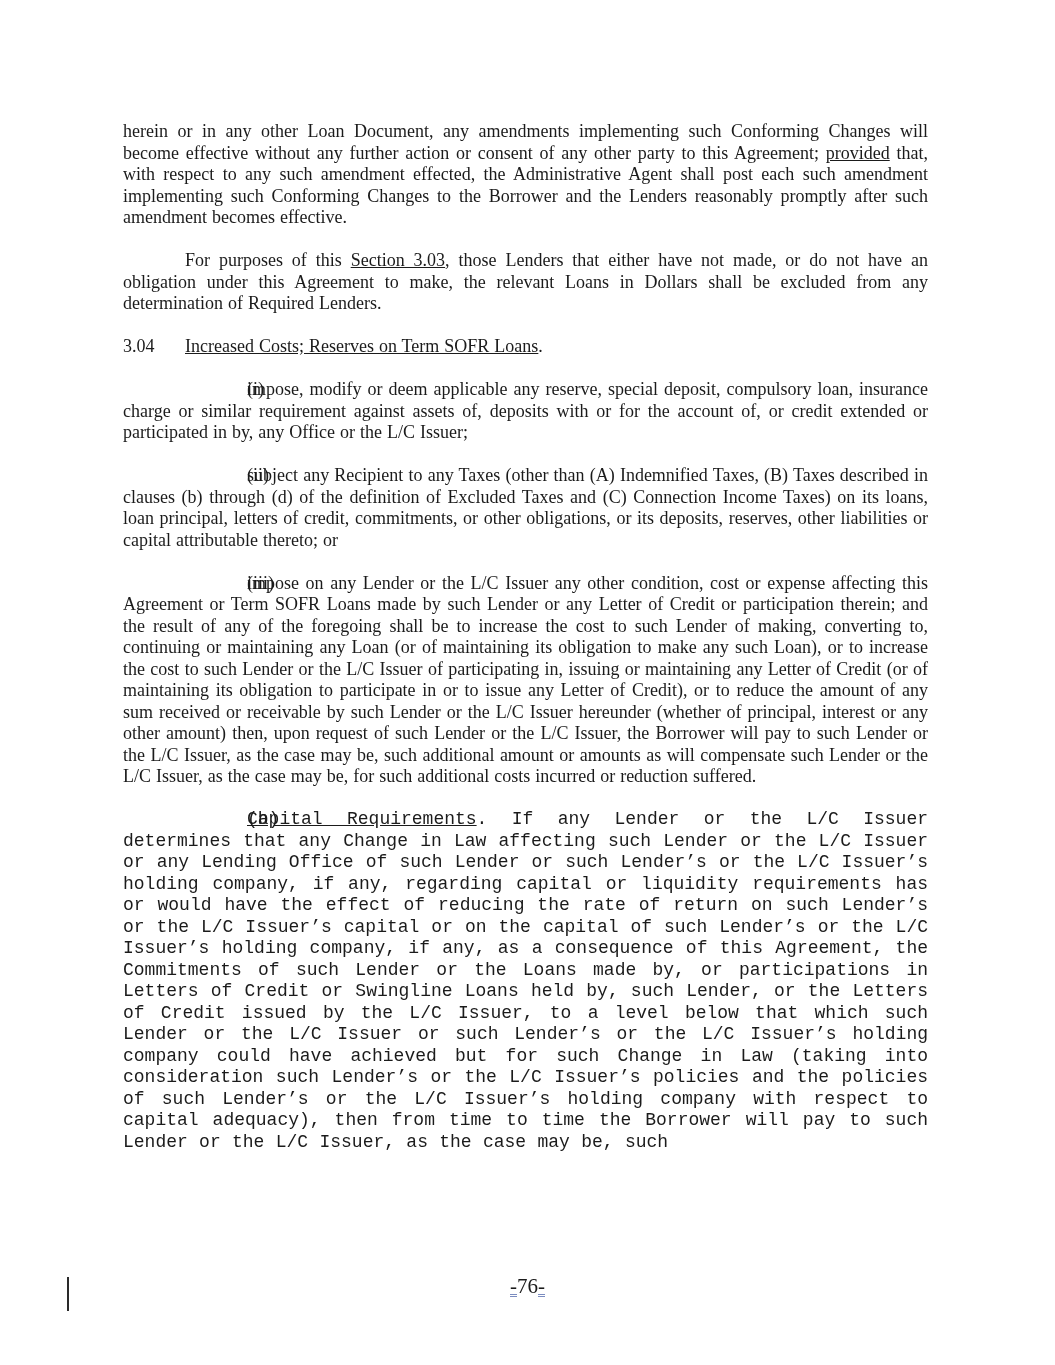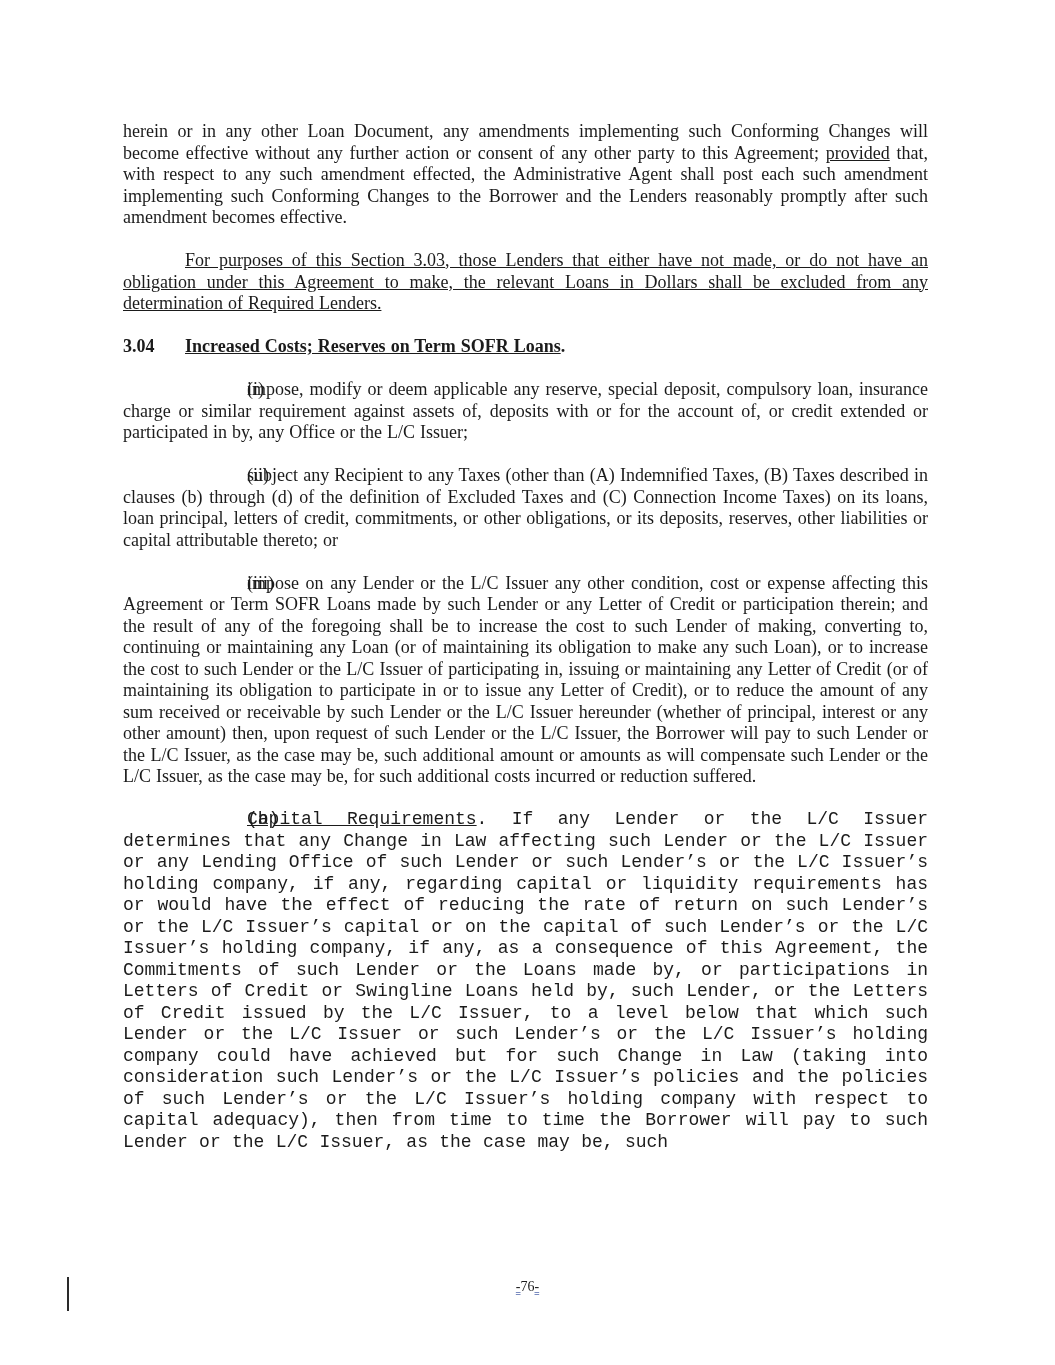--- a/index.html
+++ b/index.html
@@ -23,38 +23,38 @@
     width: 805px;
     font-size: 18px;
     line-height: 21.5px;
     text-align: justify;
     word-spacing: 0.5px;
   }
   .content p {
     margin: 0 0 21.5px 0;
   }
   
-  .indent-05   { text-indent: 62px; text-decoration: underline; }
-  .heading     { margin-left: 62px; font-weight: bold; }
+  .indent-05   { text-indent: 62px; }
+  .heading     { margin-left: 62px; font-weight: normal; }
   .clause-lvl1 { margin-left: 124px; }
   .clause-sub  { margin-left: 124px; text-indent: 62px; }
   .clause-b    { margin-left: 62px;  text-indent: 62px; font-family: Liberation Mono, monospace; }
   .marker {
     display: inline-block;
     width: 62px;
   }
   .u { text-decoration: underline; margin-top: 22px; }
   .heading .u { text-decoration: underline; }
   .footer {
     position: absolute;
     top: 1276px;
     left: 0;
     width: 100%;
     text-align: center;
-    font-size: 14px;
+    font-size: 21px;
     line-height: 21.5px;
     color: #1b1b1b;
   }
   .ins-mark {
     text-decoration-line: underline;
     text-decoration-style: double;
     text-decoration-color: #7b8cc0;
     text-decoration-thickness: 1px;
   }
   .change-bar {

